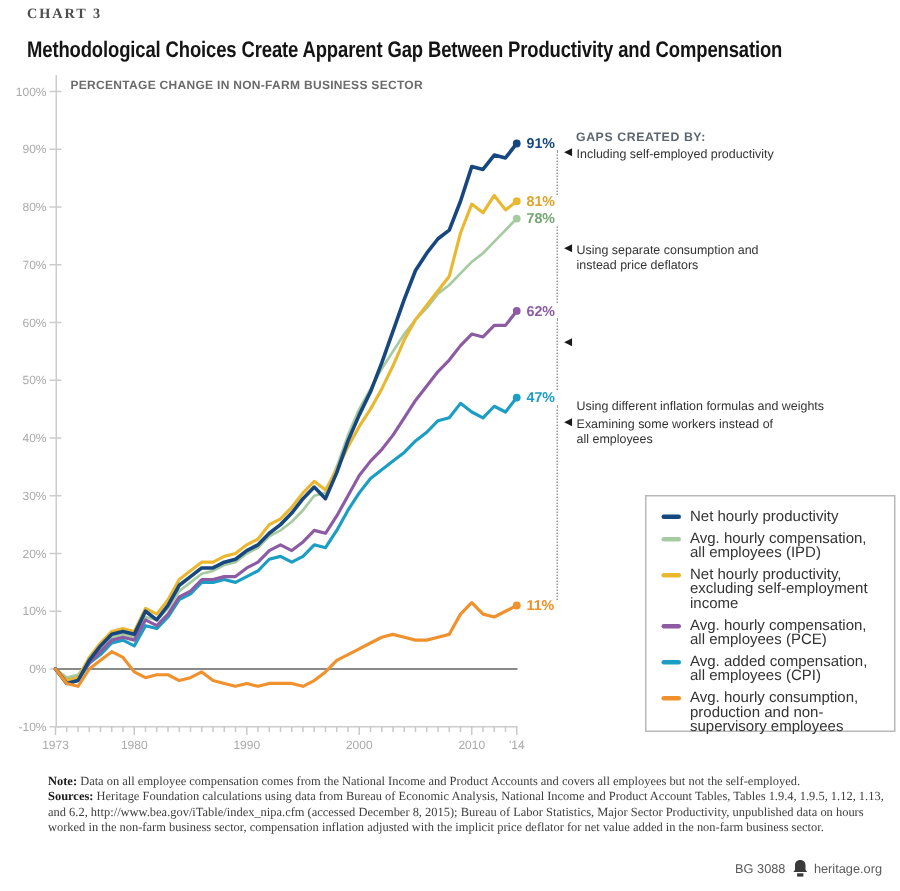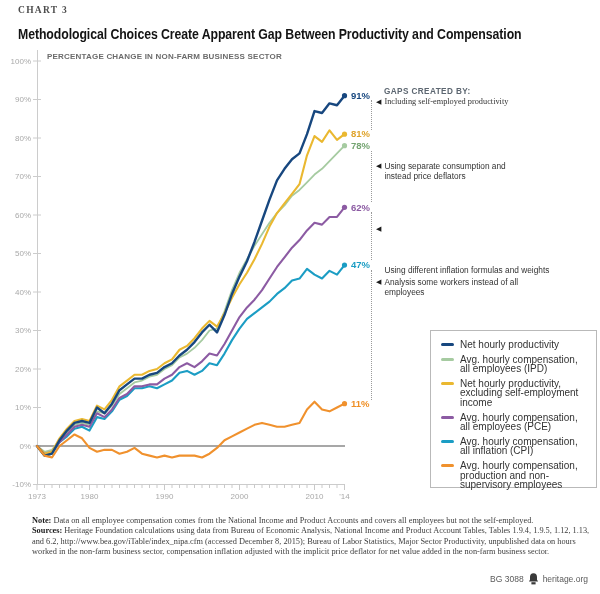--- a/index.html
+++ b/index.html
@@ -9,21 +9,21 @@
   .kicker{position:absolute;left:18px;top:5px;font-family:"Liberation Serif",serif;font-size:9.5px;font-weight:700;letter-spacing:1.3px;color:#4d4d4d;}
   .title{position:absolute;left:18px;top:25px;font-size:15px;font-weight:700;color:#141414;white-space:nowrap;transform:scaleX(.82);transform-origin:left center;letter-spacing:-.1px;}
   .subtitle{position:absolute;left:47px;top:52px;font-size:8px;font-weight:700;color:#6b6b6b;letter-spacing:.2px;}
   .gaps-heading{position:absolute;left:384px;top:87px;font-size:8.2px;font-weight:700;letter-spacing:.4px;color:#5c6670;}
   .dotseg{position:absolute;left:371px;width:0;border-left:1px dotted #9a9a9a;}
   #dotseg1{top:100px;height:30px;} #dotseg2{top:151px;height:51px;}
   #dotseg3{top:212px;height:48px;} #dotseg4{top:270px;height:130px;}
   .ann{position:absolute;left:376px;display:flex;gap:3px;align-items:flex-start;}
   .ann .arrow{font-size:7px;line-height:10px;color:#1a1a1a;}
   .ann .ann-text{font-size:8.3px;line-height:10px;color:#333;}
-  #ann1{top:97px;font-family:Liberation Serif, serif;} #ann1 .ann-text{width:210px;}
+  #ann1{top:97px;} #ann1 .ann-text{width:210px;}
   #ann2{top:161px;} #ann2 .ann-text{width:135px;}
   #ann3{top:224px;} #ann3 .ann-text{width:215px;margin-top:41px;}
   #ann4{top:277px;} #ann4 .ann-text{width:135px;}
   .legend{position:absolute;left:430px;top:330px;width:167px;height:158px;border:1px solid #b9b9b9;background:#fff;box-sizing:border-box;padding:9px 6px 9px 10px;display:flex;flex-direction:column;gap:5px;}
   .legend-item{display:flex;gap:6px;align-items:flex-start;}
   .swatch{flex:0 0 13px;height:3px;border-radius:1.5px;margin-top:3px;}
   .legend-label{font-size:10px;line-height:9.6px;color:#333;}
   .notes{position:absolute;left:32px;top:516px;width:566px;font-size:8.3px;line-height:10.3px;color:#3d3d3d;font-family:Liberation Serif, serif;}
   .notes b{color:#1a1a1a;}
   .footer{position:absolute;right:12px;top:573px;display:flex;align-items:center;gap:4px;font-size:8.5px;color:#5a5a5a;}
@@ -149,21 +149,21 @@
   <div id="ann2" class="ann">
     <span class="arrow">◀</span>
     <span class="ann-text">Using separate consumption and instead price deflators</span>
   </div>
   <div id="ann3" class="ann">
     <span class="arrow">◀</span>
     <span class="ann-text">Using different inflation formulas and weights</span>
   </div>
   <div id="ann4" class="ann">
     <span class="arrow">◀</span>
-    <span class="ann-text">Analysis some workers instead of all employees</span>
+    <span class="ann-text">Examining some workers instead of all employees</span>
   </div>
 
   <div class="legend" id="legend-box">
       <div class="legend-item">
         <span class="swatch" style="background: rgb(23, 71, 127);"></span>
         <span class="legend-label">Net hourly productivity</span>
       </div>
       <div class="legend-item">
         <span class="swatch" style="background: rgb(166, 203, 161);"></span>
         <span class="legend-label">Avg. hourly compensation, all employees (IPD)</span>
@@ -171,25 +171,25 @@
       <div class="legend-item">
         <span class="swatch" style="background: rgb(234, 184, 48);"></span>
         <span class="legend-label">Net hourly productivity, excluding self-employment income</span>
       </div>
       <div class="legend-item">
         <span class="swatch" style="background: rgb(140, 91, 163);"></span>
         <span class="legend-label">Avg. hourly compensation, all employees (PCE)</span>
       </div>
       <div class="legend-item">
         <span class="swatch" style="background: rgb(27, 157, 196);"></span>
-        <span class="legend-label">Avg. hourly compensation, all inflation (CPI)</span>
+        <span class="legend-label">Avg. added compensation, all employees (CPI)</span>
       </div>
       <div class="legend-item">
         <span class="swatch" style="background: rgb(240, 145, 45);"></span>
-        <span class="legend-label">Avg. hourly compensation, production and non-supervisory employees</span>
+        <span class="legend-label">Avg. hourly consumption, production and non-supervisory employees</span>
       </div>
     </div>
 
   <div class="notes">
     <div><b>Note:</b><span> Data on all employee compensation comes from the National Income and Product Accounts and covers all employees but not the self-employed.</span></div>
     <div><b>Sources:</b><span> Heritage Foundation calculations using data from Bureau of Economic Analysis, National Income and Product Account Tables, Tables 1.9.4, 1.9.5, 1.12, 1.13, and 6.2, http://www.bea.gov/iTable/index_nipa.cfm (accessed December 8, 2015); Bureau of Labor Statistics, Major Sector Productivity, unpublished data on hours worked in the non-farm business sector, compensation inflation adjusted with the implicit price deflator for net value added in the non-farm business sector.</span></div>
   </div>
 
   <div class="footer">
     <span>BG 3088</span>

